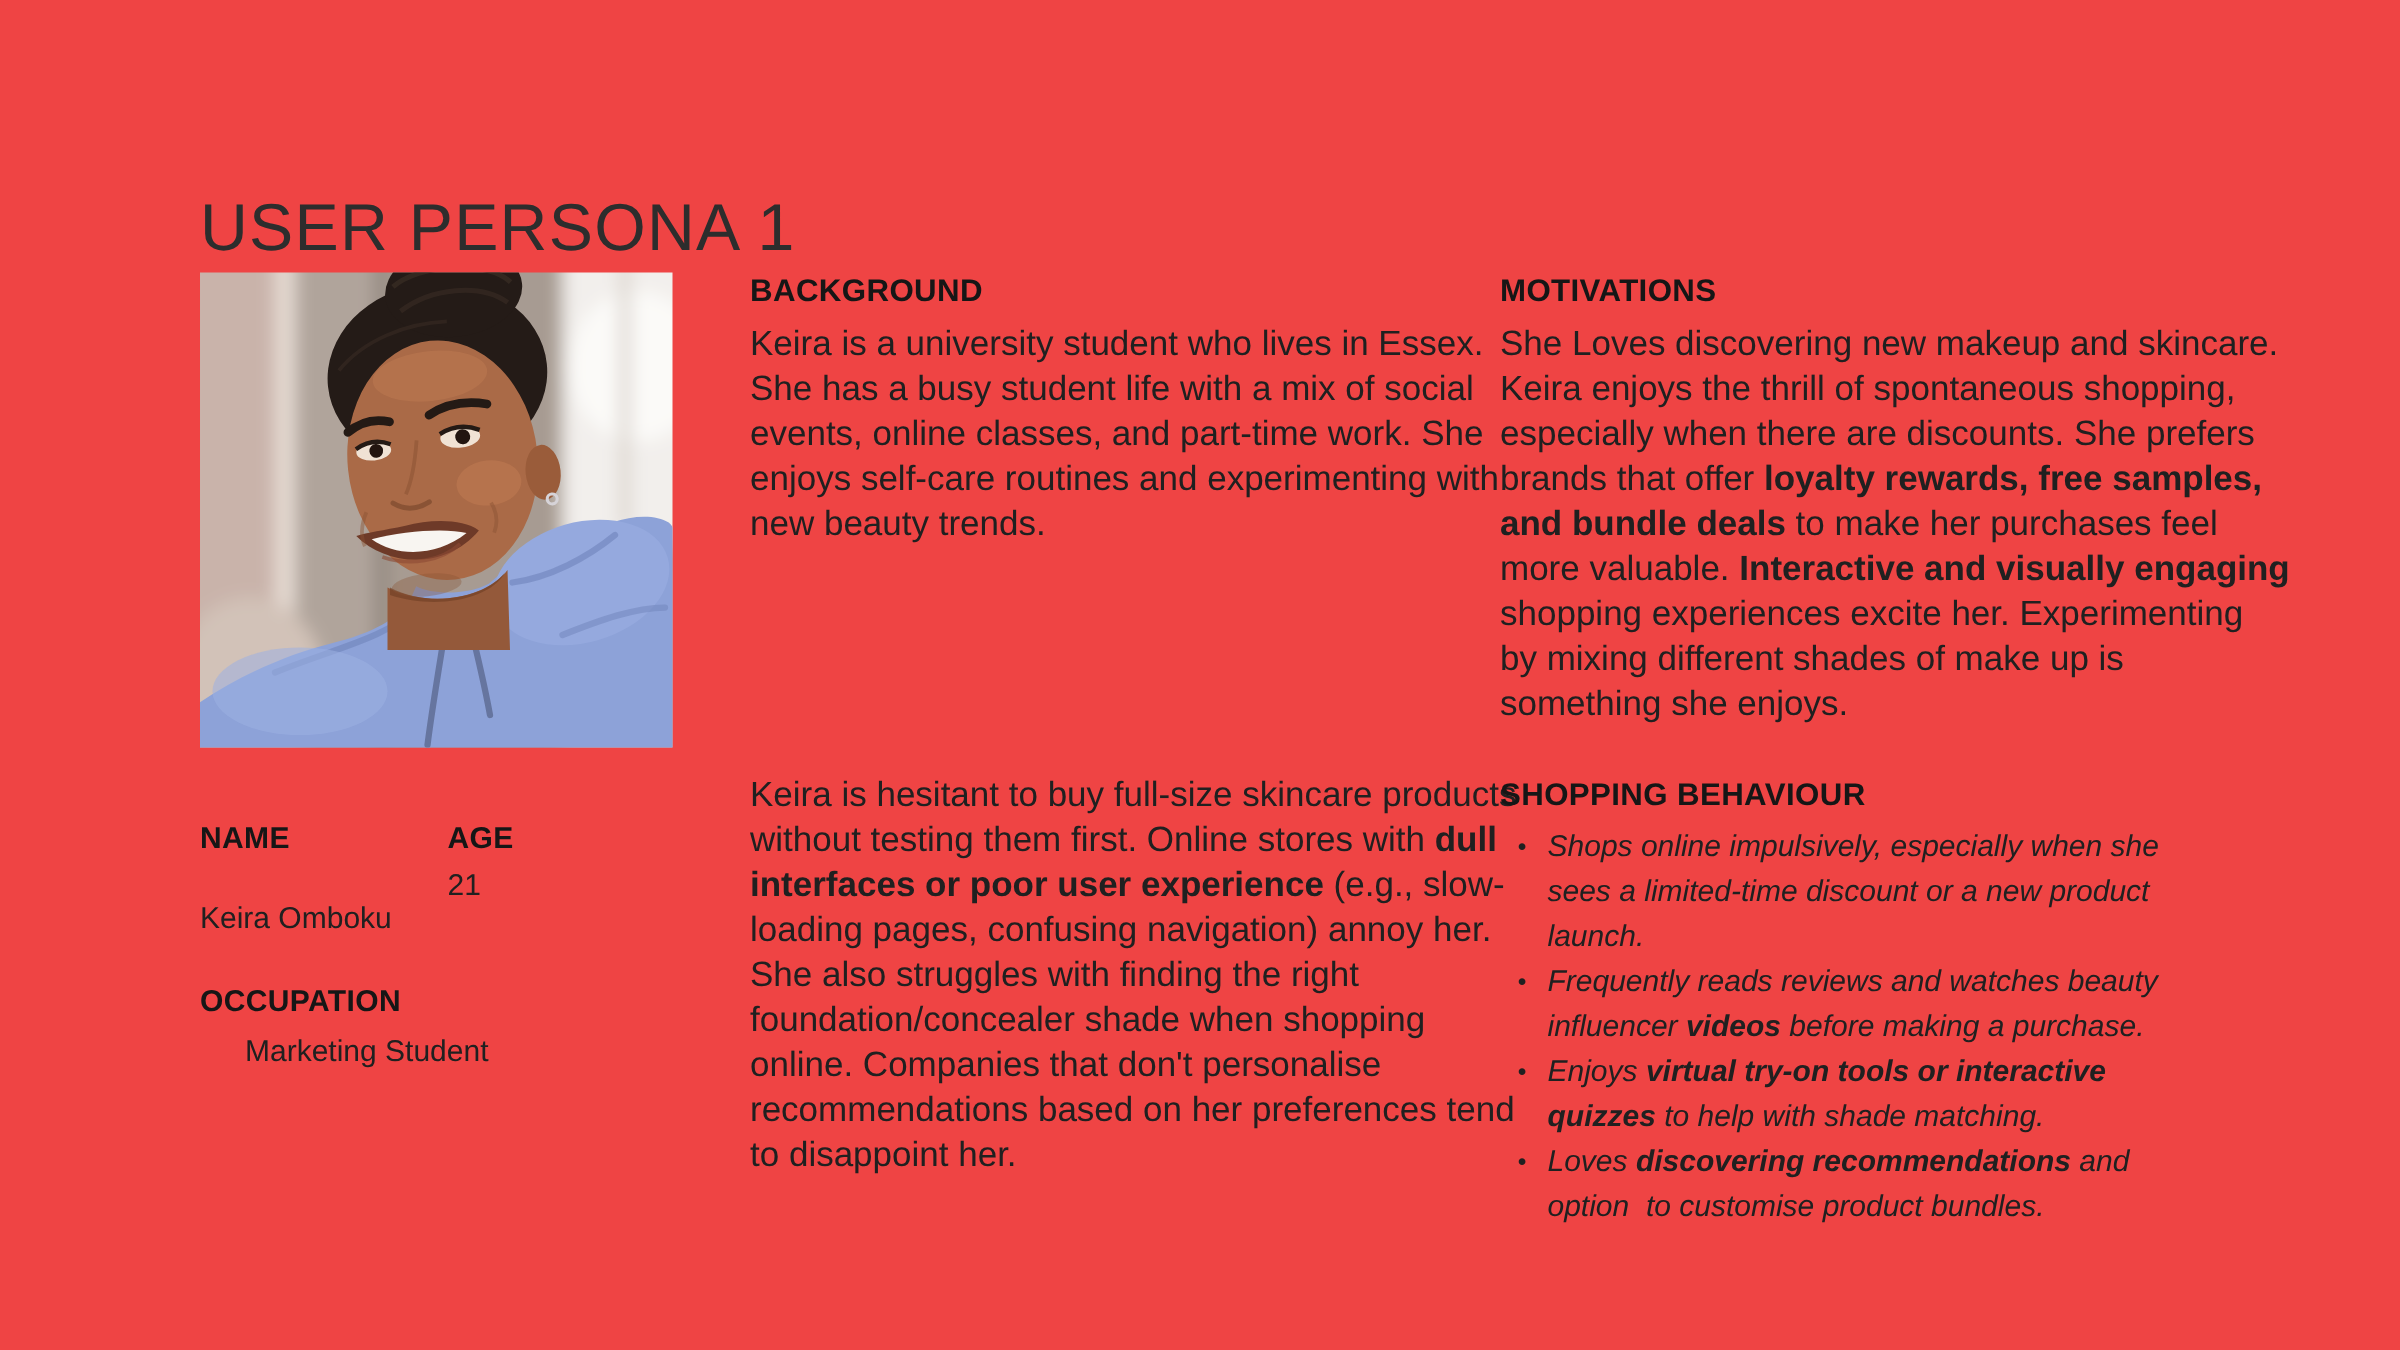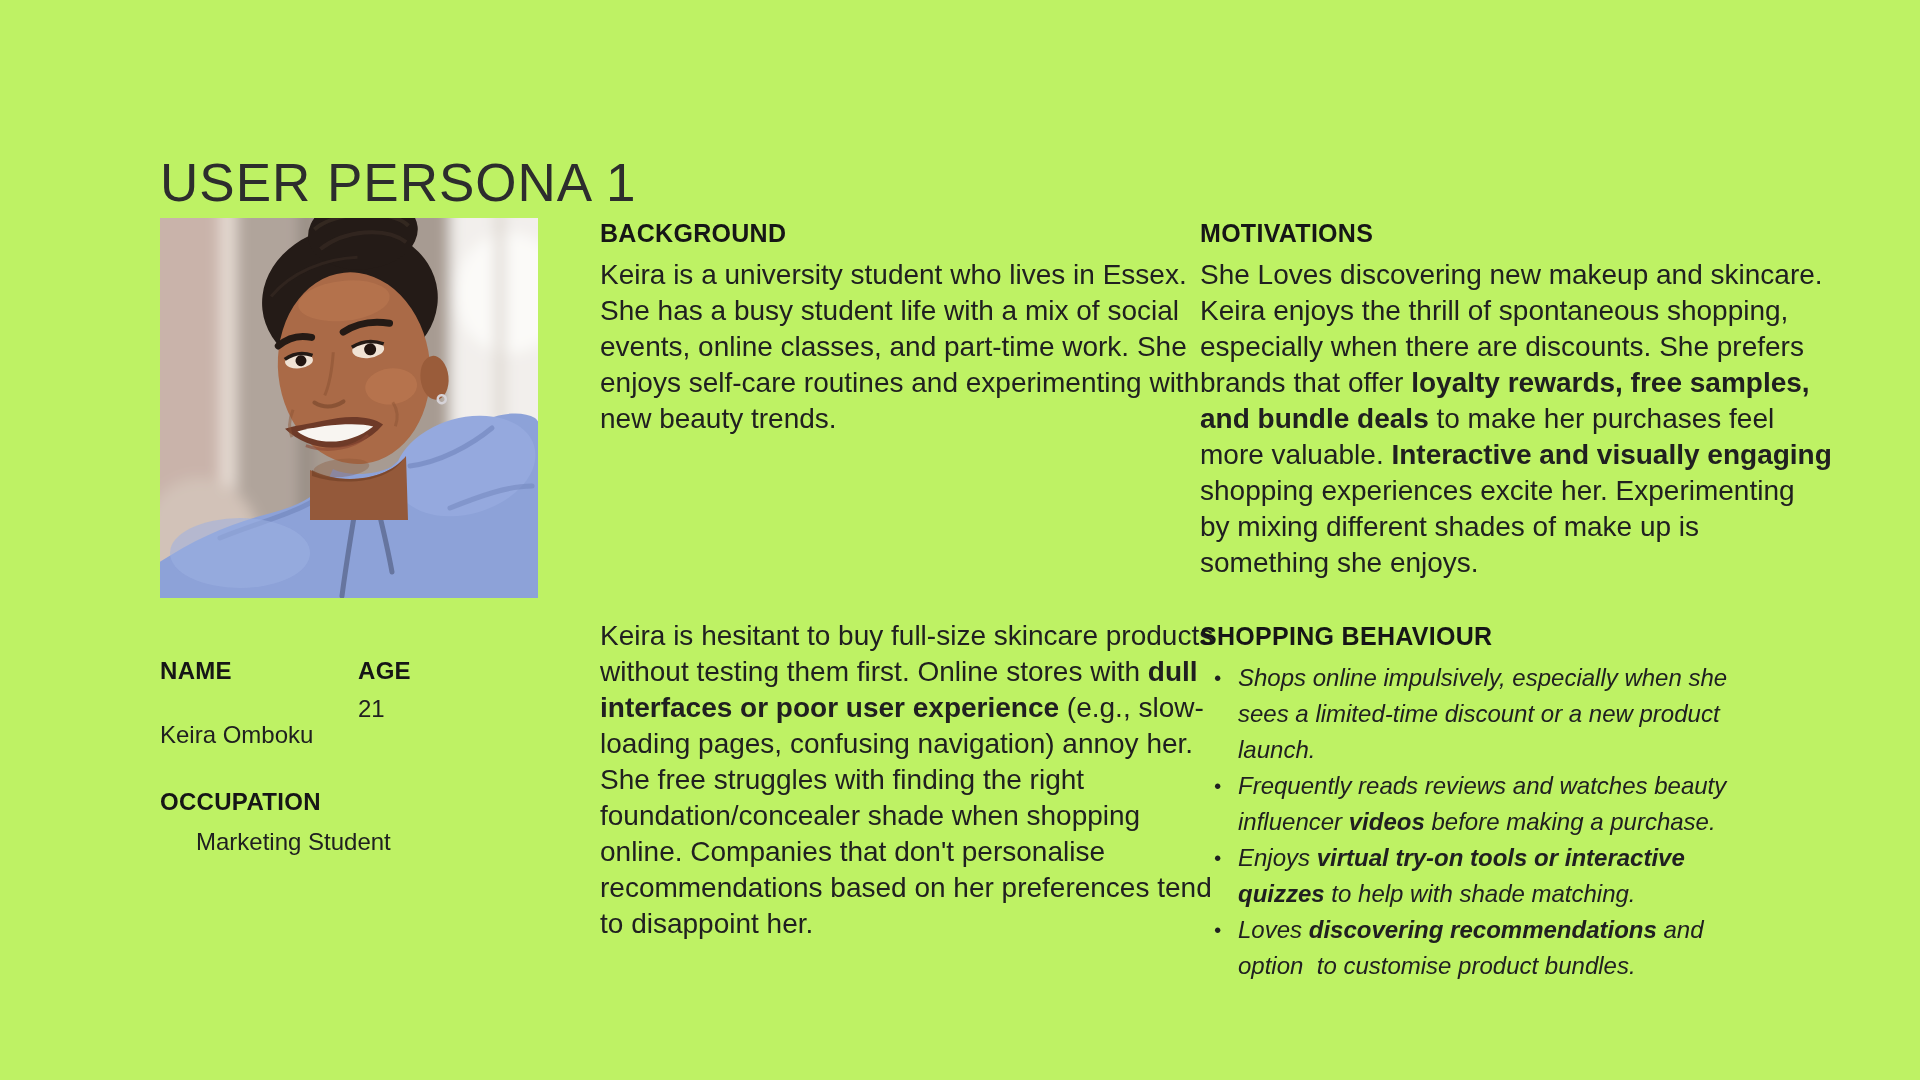--- a/index.html
+++ b/index.html
@@ -1,17 +1,17 @@
 <!DOCTYPE html>
 <html><head>
 <meta charset="utf-8">
 <style>
   html,body{margin:0;padding:0;}
   body{font-family:"Liberation Sans",sans-serif;background:#f7f7f7;}
-  .page{position:relative;width:1920px;height:1080px;background:#bef264;overflow:hidden;}
+  .page{position:relative;width:1920px;height:1080px;background:#ef4444;overflow:hidden;}
   .title{position:absolute;left:160px;top:118px;font-size:53px;font-weight:400;
          letter-spacing:1px;color:#2d2d2d;line-height:1.1;}
   .photo{position:absolute;left:160px;top:218px;width:378px;height:380px;}
   .label{position:absolute;font-size:24px;font-weight:700;color:#161616;line-height:1;letter-spacing:.3px;}
   .value{position:absolute;font-size:24px;font-weight:400;color:#202020;line-height:1;}
   .col{position:absolute;width:660px;}
   .col h2{margin:0 0 6px 0;font-size:25px;line-height:36px;font-weight:700;
           color:#161616;letter-spacing:.3px;}
   .col .body{margin:0;font-size:28px;line-height:36px;color:#202020;white-space:pre-line;}
   .b{font-weight:700;}
@@ -122,21 +122,21 @@
 events, online classes, and part-time work. She
 enjoys self-care routines and experimenting with
 new beauty trends.</span></p>
   </div>
 
   <div class="col" style="left:600px;top:618px;">
     <p class="body"><span>Keira is hesitant to buy full-size skincare products
 without testing them first. Online stores with </span><span class="b">dull
 interfaces or poor user experience</span><span> (e.g., slow-
 loading pages, confusing navigation) annoy her.
-She free struggles with finding the right
+She also struggles with finding the right
 foundation/concealer shade when shopping
 online. Companies that don't personalise
 recommendations based on her preferences tend
 to disappoint her.</span></p>
   </div>
 
   <div class="col" style="left:1200px;top:215px;">
     <h2>MOTIVATIONS</h2>
     <p class="body"><span>She Loves discovering new makeup and skincare.
 Keira enjoys the thrill of spontaneous shopping,

